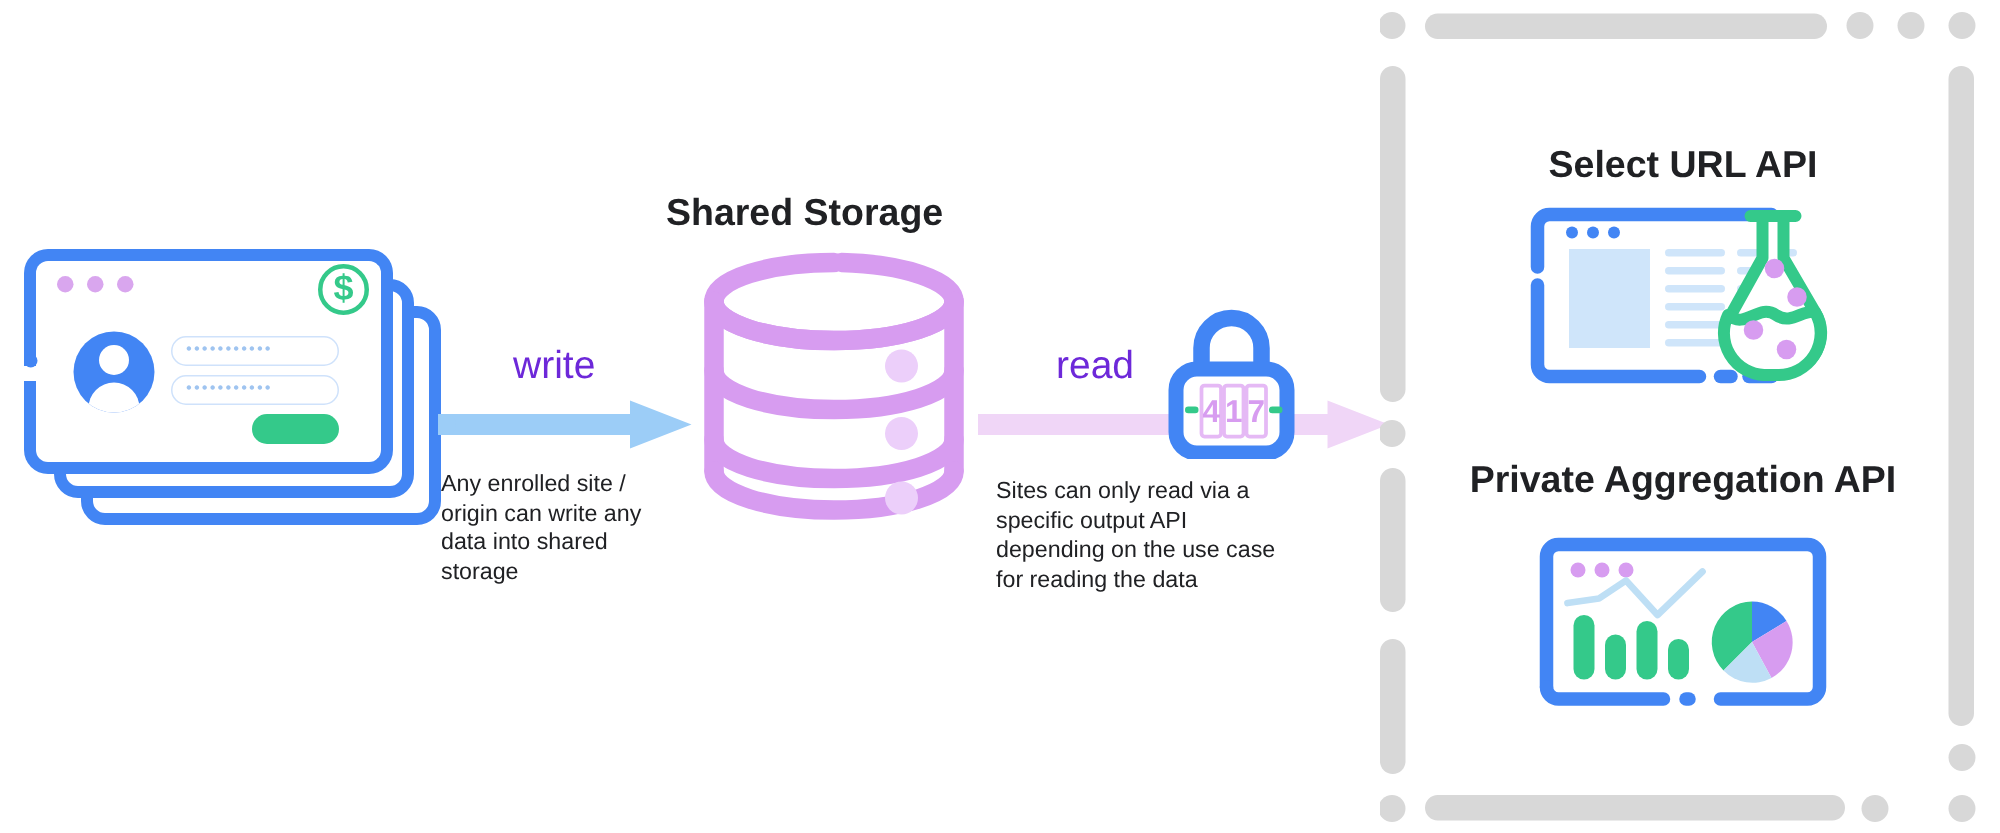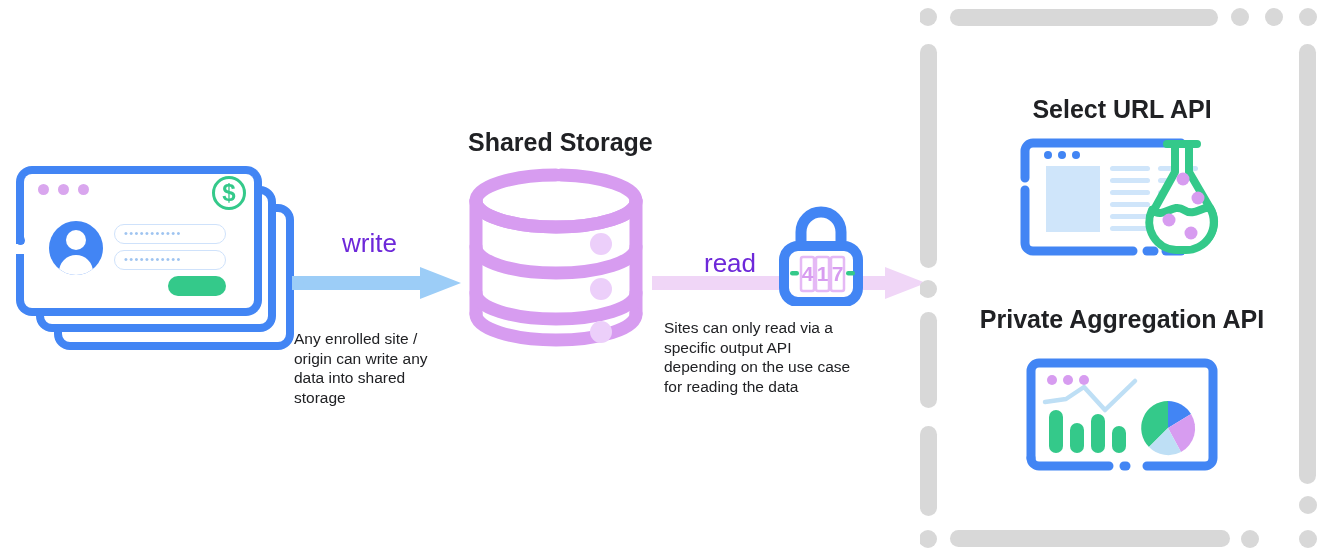--- a/index.html
+++ b/index.html
@@ -114,33 +114,33 @@
   #write-arrow { left: 292px; top: 266px; width: 170px; height: 34px; }
   #read-arrow  { left: 652px; top: 266px; width: 275px; height: 34px; }
 
   
   .big-label {
     font-size: 26px; color: #6d28d9; font-weight: 400;
     font-family: "Liberation Sans", sans-serif;
     white-space: nowrap;
   }
   #write-label { left: 342px; top: 228px; }
-  #read-label  { left: 704px; top: 228px; margin-top: 20px; }
+  #read-label  { left: 704px; top: 228px; }
 
   .caption {
     font-size: 15.5px; line-height: 19.5px; color: #202124;
     font-family: "Liberation Sans", sans-serif;
     white-space: pre-line;
   }
-  #write-caption { left: 294px; top: 313px; width: 180px; margin-top: 16px; }
+  #write-caption { left: 294px; top: 313px; width: 180px; }
   #read-caption  { left: 664px; top: 318px; width: 250px; }
 
   
   #storage-title {
-    left: 468px; top: 128px;
+    left: 444px; top: 128px;
     font-size: 25px; font-weight: 700; color: #202124;
     font-family: "Liberation Sans", sans-serif; white-space: nowrap;
   }
   #db-icon { left: 465px; top: 168px; width: 182px; height: 182px; }
 
   
   #lock-icon { left: 778px; top: 202px; width: 86px; height: 104px; }
 
   
   #api-frame { left: 920px; top: 8px; width: 404px; height: 540px; }

